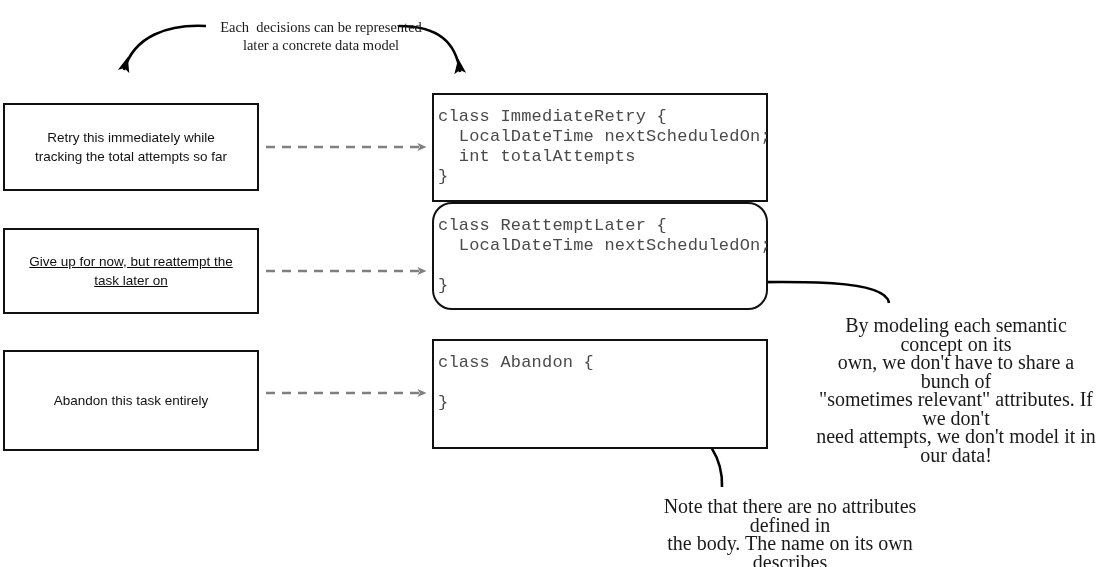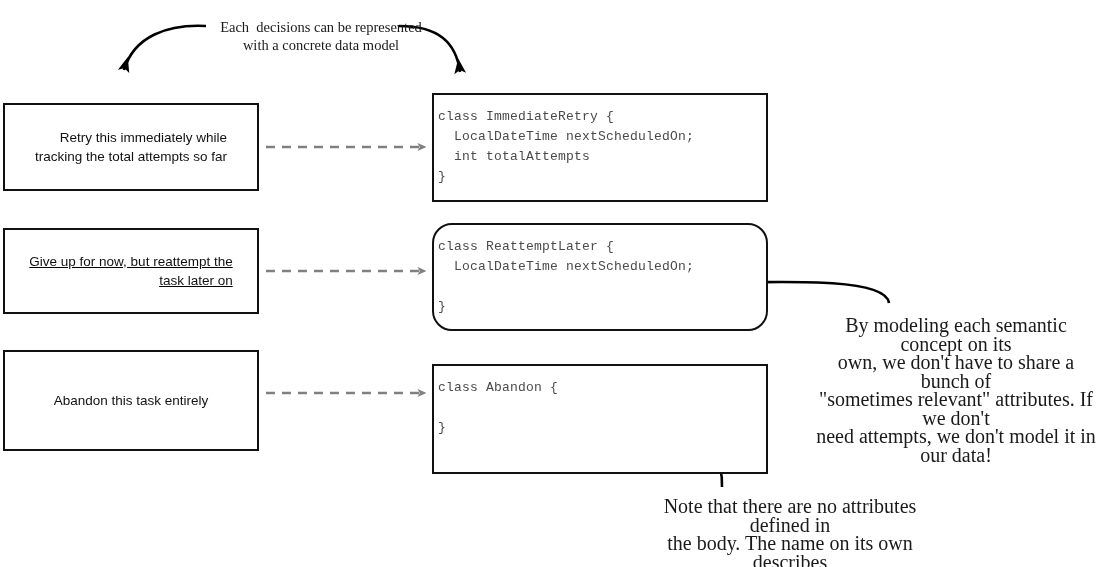--- a/index.html
+++ b/index.html
@@ -49,48 +49,48 @@
     display: flex;
     align-items: center;
     justify-content: center;
     padding: 4px 10px;
   }
   .decision-label {
     font-family: "Liberation Sans", sans-serif;
     font-size: 13.5px;
     line-height: 19px;
     color: #111111;
-    text-align: right;
+    text-align: center;
     white-space: pre-line;
   }
   #decision-box-0 { top: 103px; height: 88px; }
   #decision-box-1 { top: 228px; height: 86px; text-decoration: underline; }
   #decision-box-2 { top: 350px; height: 101px; }
 
   
   .code-box {
     position: absolute;
     left: 432px;
     width: 336px;
     box-sizing: border-box;
     border: 2px solid #111111;
     background: #ffffff;
     padding: 12px 0 0 4px;
   }
   .code-text {
     font-family: "Liberation Mono", "DejaVu Sans Mono", monospace;
-    font-size: 13px;
+    font-size: 17px;
     line-height: 20px;
     color: #4a4a4a;
     white-space: pre;
     letter-spacing: 0.2px;
   }
   #code-box-0 { top: 93px; height: 109px; }
-  #code-box-1 { top: 223px; height: 108px; border-radius: 20px; }
-  #code-box-2 { top: 339px; height: 110px; margin-top: 25px; }
+  #code-box-1 { top: 202px; height: 108px; border-radius: 20px; }
+  #code-box-2 { top: 339px; height: 110px; }
 
   
   .annotation {
     position: absolute;
     font-family: "Liberation Serif", serif;
     font-size: 20px;
     line-height: 18.5px;
     color: #1a1a1a;
     text-align: center;
     white-space: pre-line;
@@ -120,21 +120,21 @@
     <line x1="266" y1="147" x2="425" y2="147" stroke="#808080" stroke-width="2.6" stroke-dasharray="9,7" marker-end="url(#mk-gray)"></line>
     <line x1="266" y1="271" x2="425" y2="271" stroke="#808080" stroke-width="2.6" stroke-dasharray="9,7" marker-end="url(#mk-gray)"></line>
     <line x1="266" y1="393" x2="425" y2="393" stroke="#808080" stroke-width="2.6" stroke-dasharray="9,7" marker-end="url(#mk-gray)"></line>
 
     <path d="M889,303 C886,279 800,281 712,283" fill="none" stroke="#000000" stroke-width="2.6" marker-end="url(#mk-black)"></path>
 
     <path d="M722,487 C724,430 660,393 553,388" fill="none" stroke="#000000" stroke-width="2.6" marker-end="url(#mk-black)"></path>
   </svg>
 
   <div class="header-caption">Each  decisions can be represented
-with a concrete data model</div>
+later a concrete data model</div>
 
   <div class="decision-box" id="decision-box-0">
     <span class="decision-label">Retry this immediately while
 tracking the total attempts so far</span>
   </div>
 
   <div class="decision-box" id="decision-box-1">
     <span class="decision-label">Give up for now, but reattempt the
 task later on</span>
   </div>

